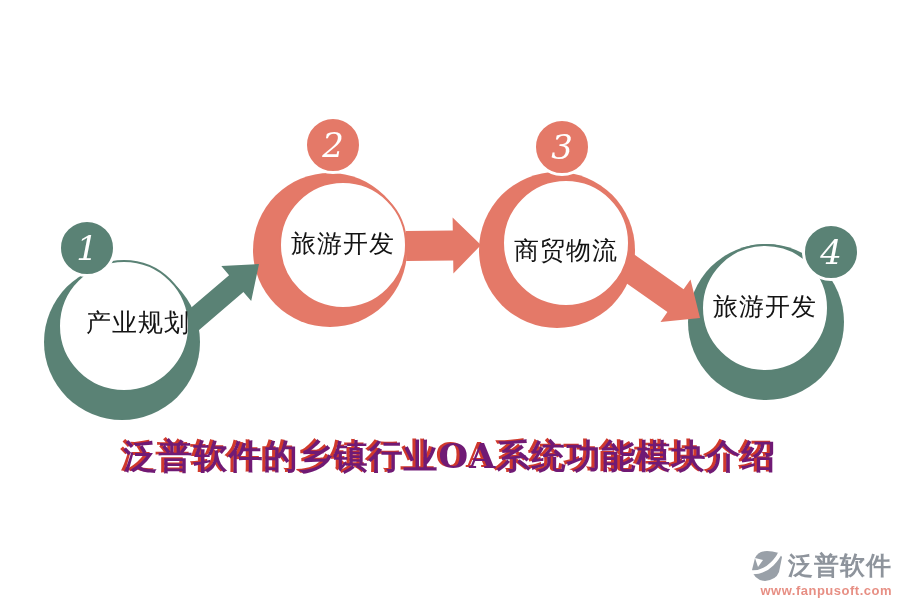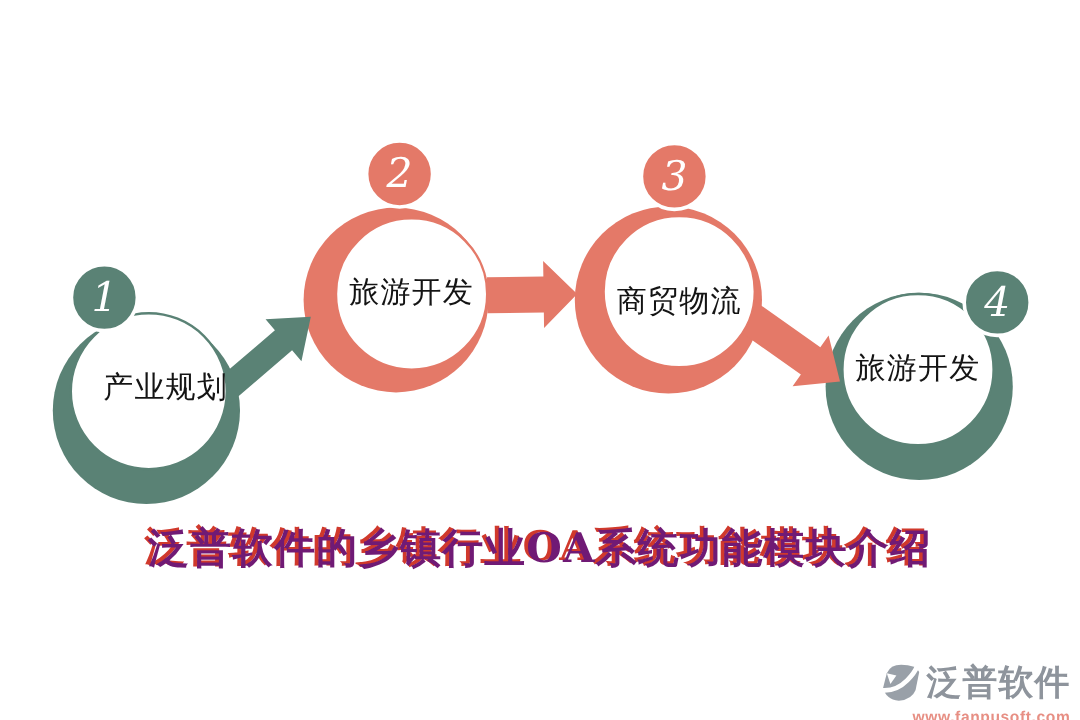--- a/index.html
+++ b/index.html
@@ -61,21 +61,21 @@
     letter-spacing: 1px; color: #1f1f1f;
     text-shadow: -3px -1px 0 #d0392c;
   }
 
   .watermark {
     position: absolute; right: 8px; top: 549px; z-index: 6;
     display: flex; flex-direction: column; align-items: flex-end;
     font-family: "Liberation Sans", "DejaVu Sans", sans-serif;
   }
   .wm-row { display: flex; align-items: center; gap: 2px; }
-  .wm-brand { font-size: 29px; font-weight: bold; letter-spacing: 1px; }
+  .wm-brand { font-size: 25px; font-weight: bold; letter-spacing: 1px; }
   .wm-url { font-size: 13px; font-weight: bold; letter-spacing: 0.5px; margin-top: 1px; }
 </style>
 </head>
 <body>
 
 <div class="stage">
 
   <div class="disc back n1" style="background: rgb(90, 130, 117);"></div>
   <div class="disc back n2" style="background: rgb(228, 121, 104);"></div>
   <div class="disc back n3" style="background: rgb(228, 121, 104);"></div>

